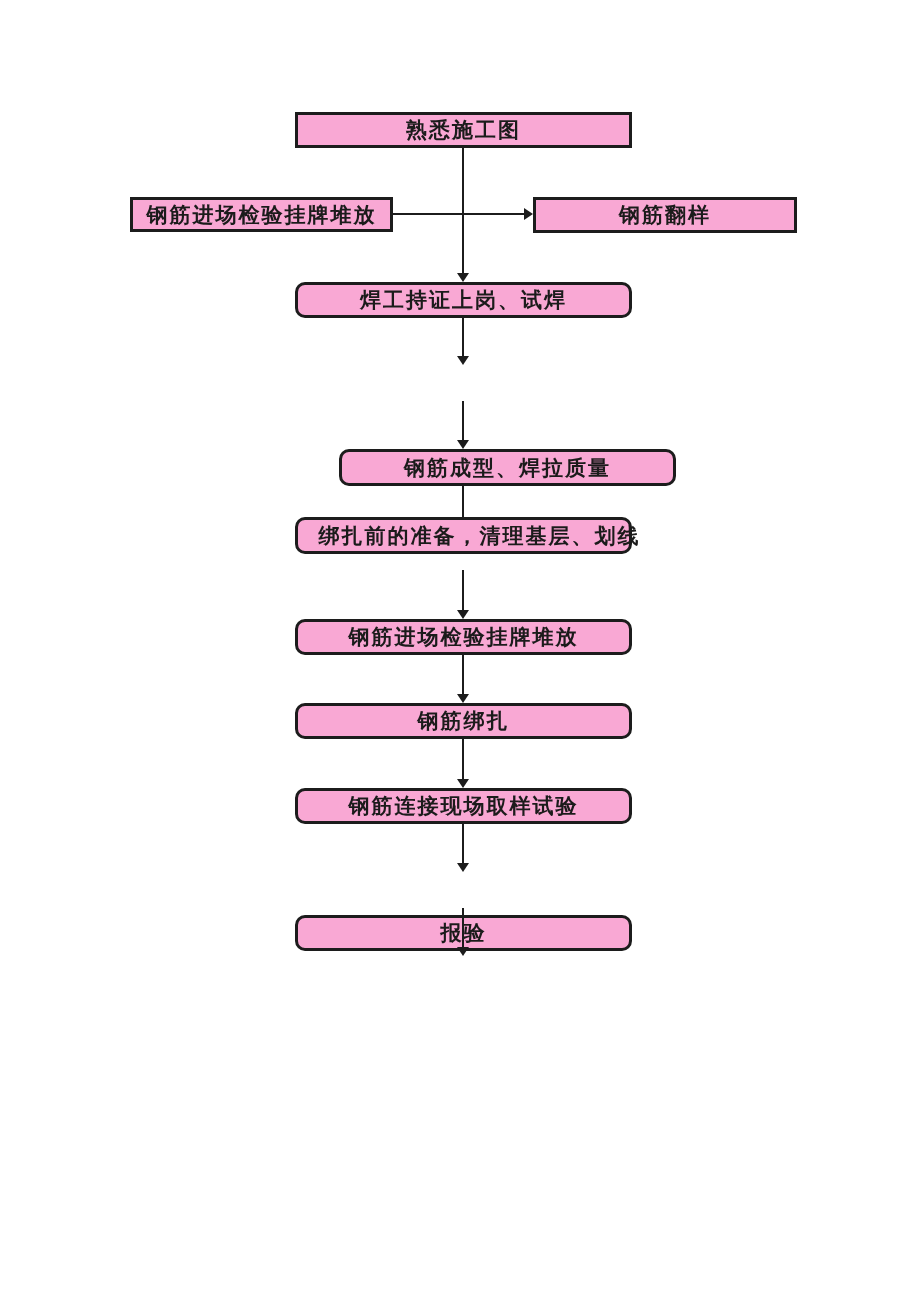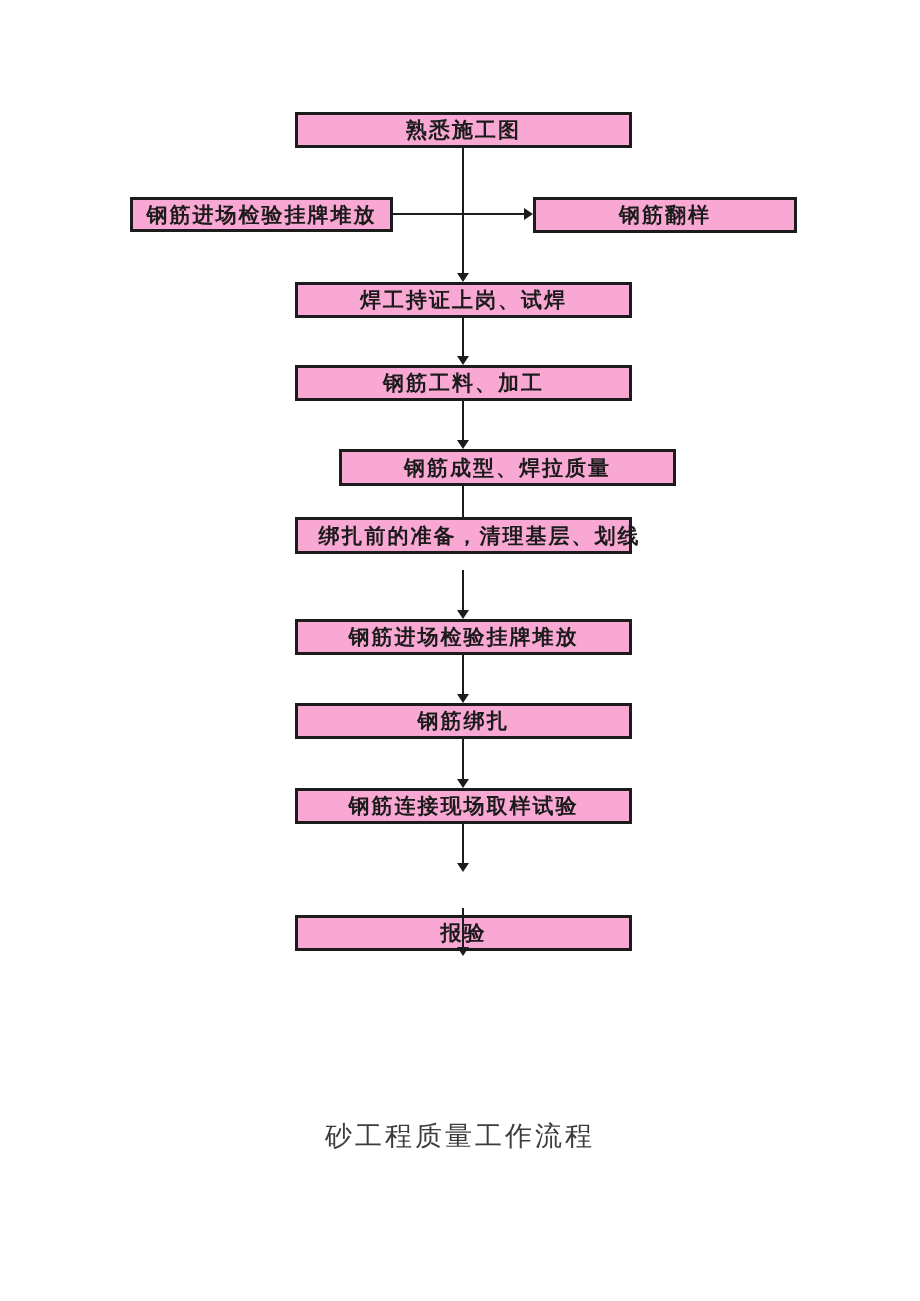--- a/index.html
+++ b/index.html
@@ -26,20 +26,21 @@
     font-size: 21px;
     font-weight: 600;
     color: #1b1b1b;
     letter-spacing: 2px;
     white-space: nowrap;
   }
   .chain-box {
     left: 295px;
     width: 337px;
     height: 36px;
+    border-radius: 10px;
   }
   .varrow {
     position: absolute;
     width: 12px;
     margin-left: -6px;
   }
   .varrow .shaft {
     position: absolute;
     left: 50%;
     top: 0;
@@ -117,21 +118,20 @@
 
   <div class="box" style="left:533px; top:197px; width:264px; height:36px;font-family:Liberation Serif, serif;">钢筋翻样</div>
 
   <div class="box chain-box" style="top:282px;">焊工持证上岗、试焊</div>
 
   <div class="varrow" style="left:463px; top:318px; height:47px;">
     <div class="shaft"></div>
     <div class="head"></div>
   </div>
 
-  <div class="box chain-box" style="top:365px;">钢筋工料、加工</div>
 
   <div class="varrow" style="left:463px; top:401px; height:48px;">
     <div class="shaft"></div>
     <div class="head"></div>
   </div>
 
   <div class="box chain-box" style="top:449px; height:37px;margin-left:44px;">钢筋成型、焊拉质量</div>
 
   <div class="varrow" style="left:463px; top:486px; height:47px;">
     <div class="shaft"></div>
@@ -167,15 +167,14 @@
   </div>
 
   <div class="box chain-box" style="top:872px;margin-top:43px;">报验</div>
 
   <div class="varrow" style="left:463px; top:908px; height:48px;">
     <div class="shaft"></div>
     <div class="head"></div>
   </div>
 
 
-  <div class="caption">砂工程质量工作流程</div>
 
 </div>
 
 </body></html>

